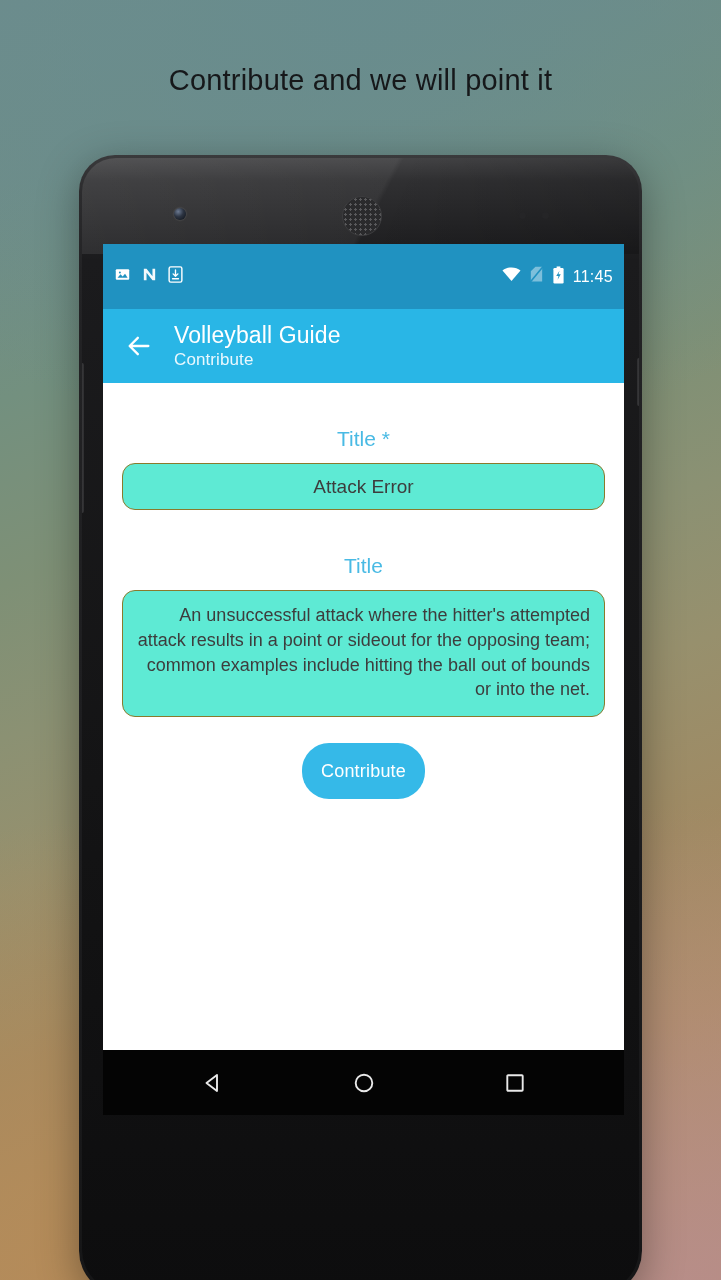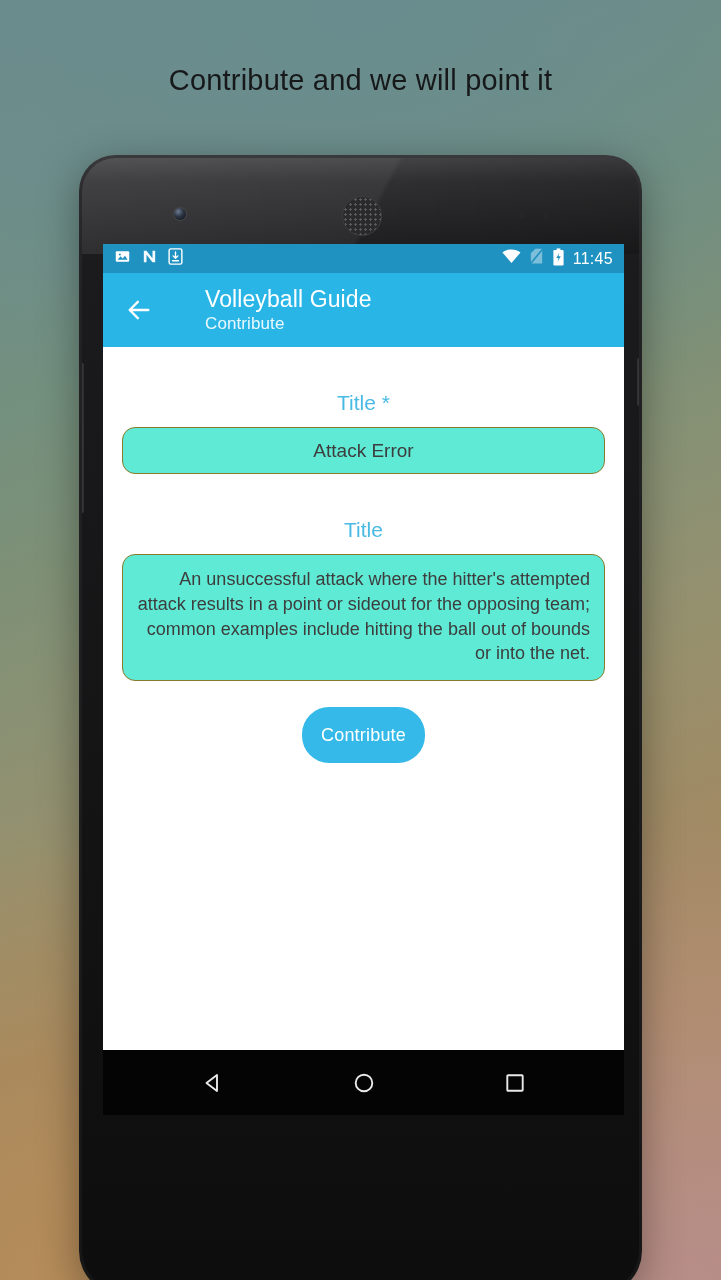--- a/index.html
+++ b/index.html
@@ -122,37 +122,37 @@
     height: 871px;
     background: #ffffff;
     overflow: hidden;
   }
 
   .statusbar {
     height: 29px;
     background: #2092c1;
     display: flex;
     align-items: center;
-    padding: 0 11px;
+    padding: 18px 11px;
     color: #ffffff;
   }
   .sb-left { display: flex; align-items: center; gap: 10px; }
   .sb-right { margin-left: auto; display: flex; align-items: center; gap: 8px; }
   .sb-time { font-size: 16px; letter-spacing: 0.3px; color: #ffffff; }
   .sb-icon { display: block; }
 
   .toolbar {
     height: 74px;
     background: #29b6e6;
     display: flex;
     align-items: center;
     padding-left: 22px;
   }
   .back-icon { width: 28px; height: 28px; flex: none; }
-  .toolbar-titles { margin-left: 52px; line-height: 1.08; }
+  .toolbar-titles { margin-left: 21px; line-height: 1.08; }
   .tb-title { font-size: 23px; color: #ffffff; letter-spacing: 0.1px; }
   .tb-sub { font-size: 17px; color: #eaf8fe; margin-top: 3px; letter-spacing: 0.1px; }
 
   .content { padding: 0 19px; }
 
   .field-label {
     text-align: center;
     color: #49bae4;
     font-size: 21px;
     margin-top: 44px;

